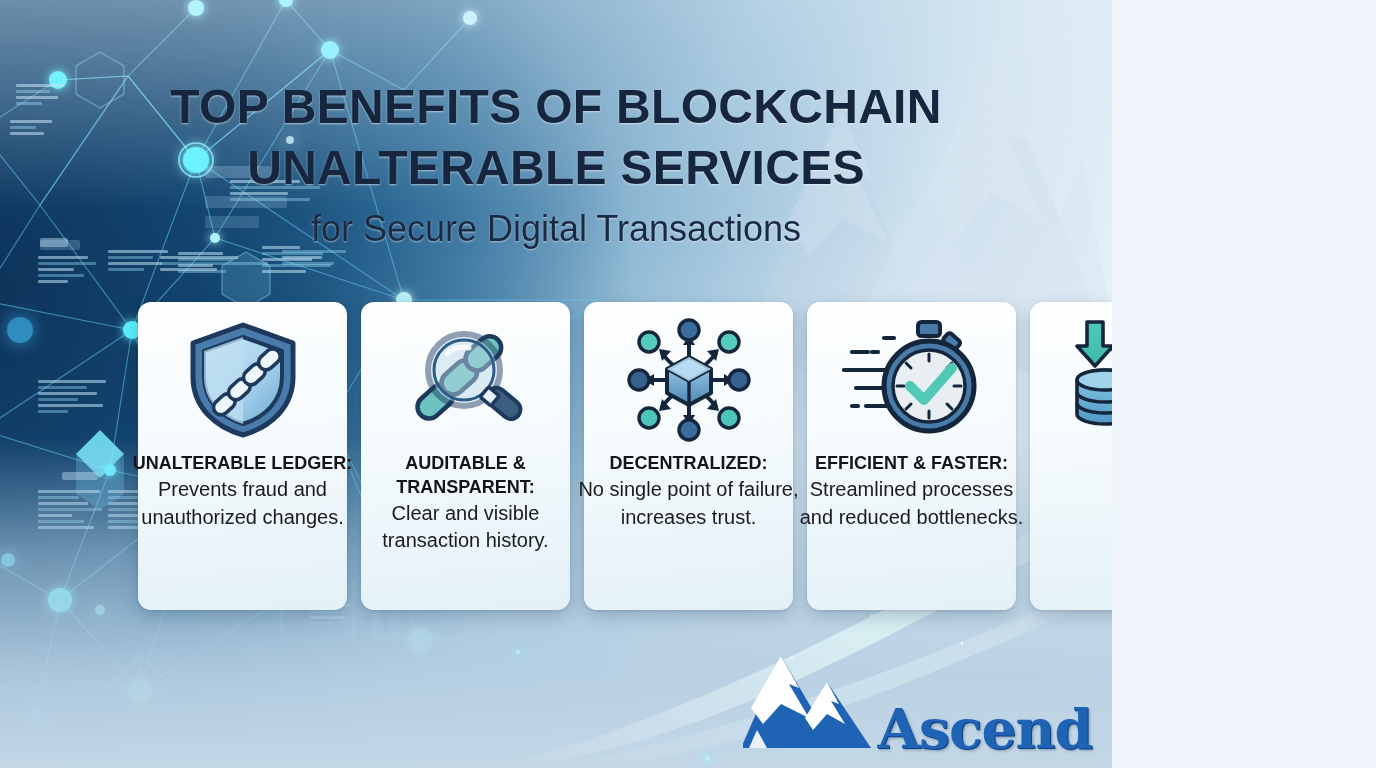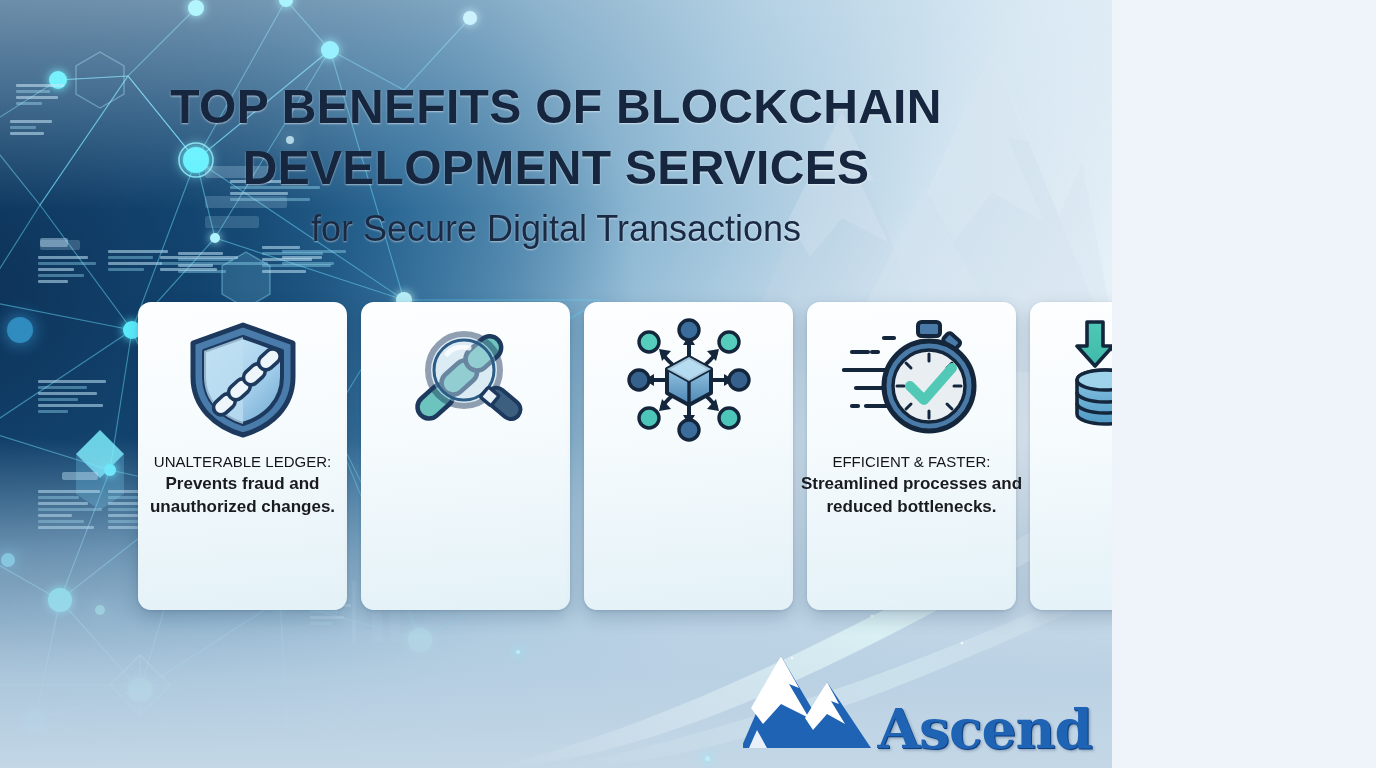--- a/index.html
+++ b/index.html
@@ -55,22 +55,22 @@
     display:flex; gap:14px; z-index:7;
   }
   .card{
     width:209px; height:308px; border-radius:13px;
     background:linear-gradient(175deg,#fdfeff 0%,#f6fbfd 42%,#e3f1f7 100%);
     box-shadow:0 7px 18px rgba(20,50,80,.22), 0 1px 3px rgba(20,50,80,.14);
     position:relative;
   }
   .icon-wrap{ height:148px; display:flex; align-items:center; justify-content:center; padding-top:8px; }
   .ctext{ position:absolute; left:-12px; right:-12px; top:150px; text-align:center; }
-  .ctitle{ font-size:15px; font-weight:normal; color:#14151a; line-height:1.33; }
-  .cbody{ font-size:17px; color:#1a1b20; line-height:1.38;font-weight:bold; }
+  .ctitle{ font-size:18px; font-weight:bold; color:#14151a; line-height:1.33; }
+  .cbody{ font-size:20px; color:#1a1b20; line-height:1.38; }
 
   
   .logo{ position:absolute; right:20px; bottom:12px; display:flex; align-items:flex-end; gap:6px; z-index:8; }
   .logo-text{ display:flex; flex-direction:column; align-items:flex-start; line-height:1; }
   .logo-main{
     font-family:"DejaVu Serif", serif;
     font-size:55px; font-weight:bold; color:#1f63b5; letter-spacing:-1px;
     text-shadow:1px 1px 0 #0f3f80, 2px 2px 3px rgba(10,40,80,.35);
   }
   .logo-sub{
@@ -316,21 +316,21 @@
         <circle cx="548" cy="70" r="1.8"></circle>
       <circle cx="470" cy="175" r="1.5"></circle>
         <circle cx="300" cy="190" r="1.3"></circle>
     </g>
   </svg>
   <div class="dot-sm" style="left:705px; top:756px; width:5px; height:5px; opacity:.75;"></div>
   <div class="dot-sm" style="left:516px; top:650px; width:4px; height:4px; opacity:.8;"></div>
 
   <div class="head">
     <h1>TOP BENEFITS OF BLOCKCHAIN</h1>
-    <h1>DEVELOPMENT SERVICES</h1>
+    <h1>UNALTERABLE SERVICES</h1>
     <h2>for Secure Digital Transactions</h2>
   </div>
 
   <div class="cards">
 
     <div class="card">
       <div class="icon-wrap">
         <svg width="120" height="122" viewBox="0 0 120 122">
           <defs>
             <linearGradient id="shg" x1="0" y1="0" x2="1" y2="1">
@@ -364,20 +364,24 @@
             <rect x="40" y="46" width="40" height="23" rx="11.5" transform="rotate(-42 60 57)"></rect>
             <rect x="64" y="22" width="40" height="23" rx="11.5" transform="rotate(-42 84 33)"></rect>
           </g>
           <circle cx="65" cy="50" r="36" fill="#bcd9ea" opacity=".48" stroke="#1d3a5e" stroke-width="6"></circle>
           <circle cx="65" cy="50" r="30" fill="none" stroke="#2c5b86" stroke-width="3"></circle>
           <path d="M48 34 A22 22 0 0 1 70 28" stroke="#ffffff" stroke-width="5" fill="none" opacity=".8" stroke-linecap="round"></path>
           <rect x="86" y="74" width="38" height="19" rx="9.5" transform="rotate(40 105 83)" fill="#3c5f80" stroke="#1d3a5e" stroke-width="4"></rect>
           <rect x="84" y="70" width="14" height="13" rx="2" transform="rotate(40 91 76)" fill="#e8f2f8" stroke="#1d3a5e" stroke-width="3.5"></rect>
         </svg>
       </div>
+      <div class="ctext">
+        <div class="ctitle">AUDITABLE &amp; TRANSPARENT:</div>
+        <div class="cbody">Clear and visible transaction history.</div>
+      </div>
     </div>
 
     <div class="card">
       <div class="icon-wrap">
         <svg width="126" height="126" viewBox="0 0 126 126">
           <defs>
             <linearGradient id="cubeg" x1="0" y1="0" x2="0" y2="1">
               <stop offset="0%" stop-color="#a9d6ef"></stop>
                 <stop offset="100%" stop-color="#4c86b4"></stop>
             </linearGradient>
@@ -412,20 +416,24 @@
             <circle cx="23" cy="101" r="10" fill="#4cc6b8"></circle>
             <circle cx="103" cy="101" r="10" fill="#4cc6b8"></circle>
           </g>
           <g>
             <polygon points="63,40 85,52 85,76 63,88 41,76 41,52" fill="url(#cubeg)" stroke="#14263c" stroke-width="4" stroke-linejoin="round"></polygon>
             <path d="M41 52 L63 64 L85 52" fill="none" stroke="#14263c" stroke-width="3.4"></path>
             <path d="M63 64 V88" fill="none" stroke="#14263c" stroke-width="3.4"></path>
             <polygon points="63,40 85,52 63,64 41,52" fill="#bce0f3" opacity=".85"></polygon>
           </g>
         </svg>
+      </div>
+      <div class="ctext">
+        <div class="ctitle">DECENTRALIZED:</div>
+        <div class="cbody">No single point of failure, increases trust.</div>
       </div>
     </div>
 
     <div class="card">
       <div class="icon-wrap">
         <svg width="140" height="124" viewBox="0 0 140 124">
           <g stroke="#14263c" stroke-width="4.2" stroke-linecap="round">
             <line x1="10" y1="34" x2="26" y2="34"></line>
             <line x1="22" y1="34" x2="44" y2="34" opacity=".0"></line>
             <line x1="30" y1="34" x2="36" y2="34"></line>

